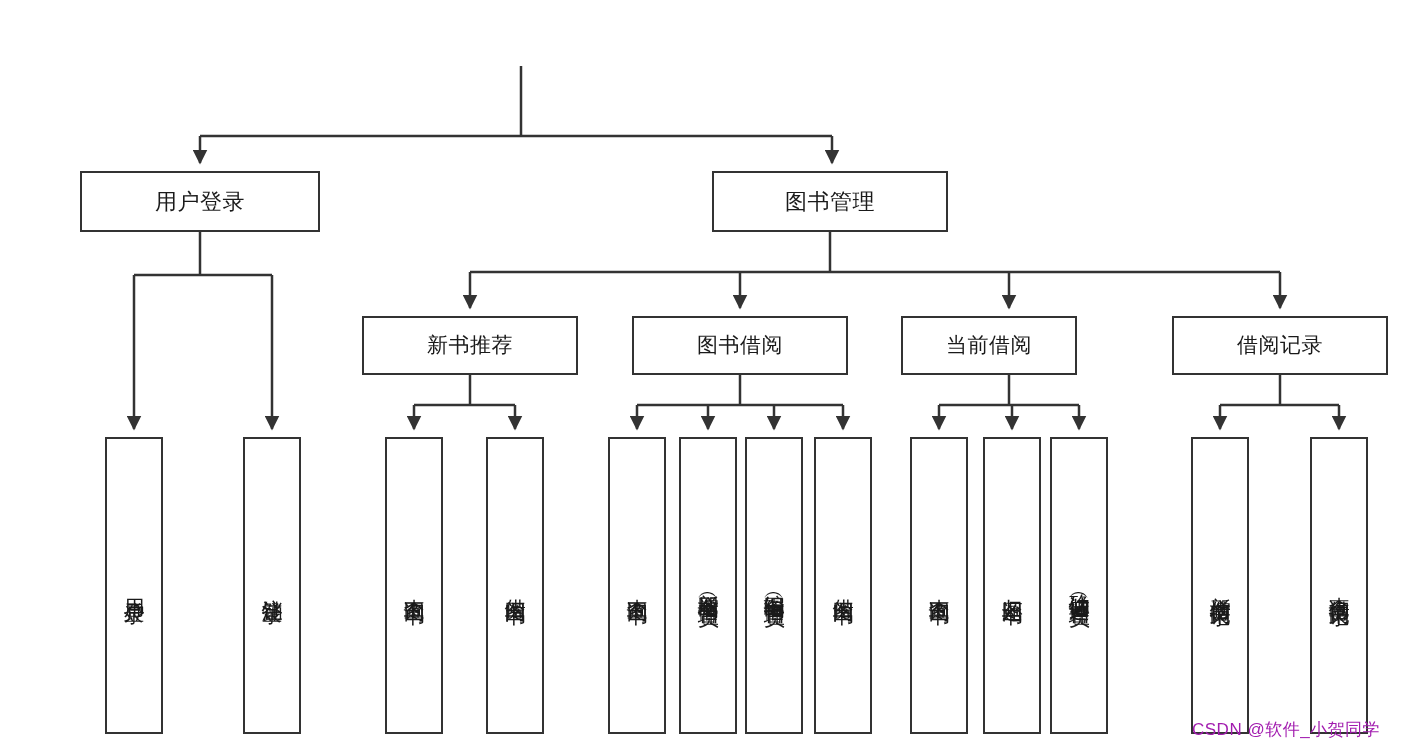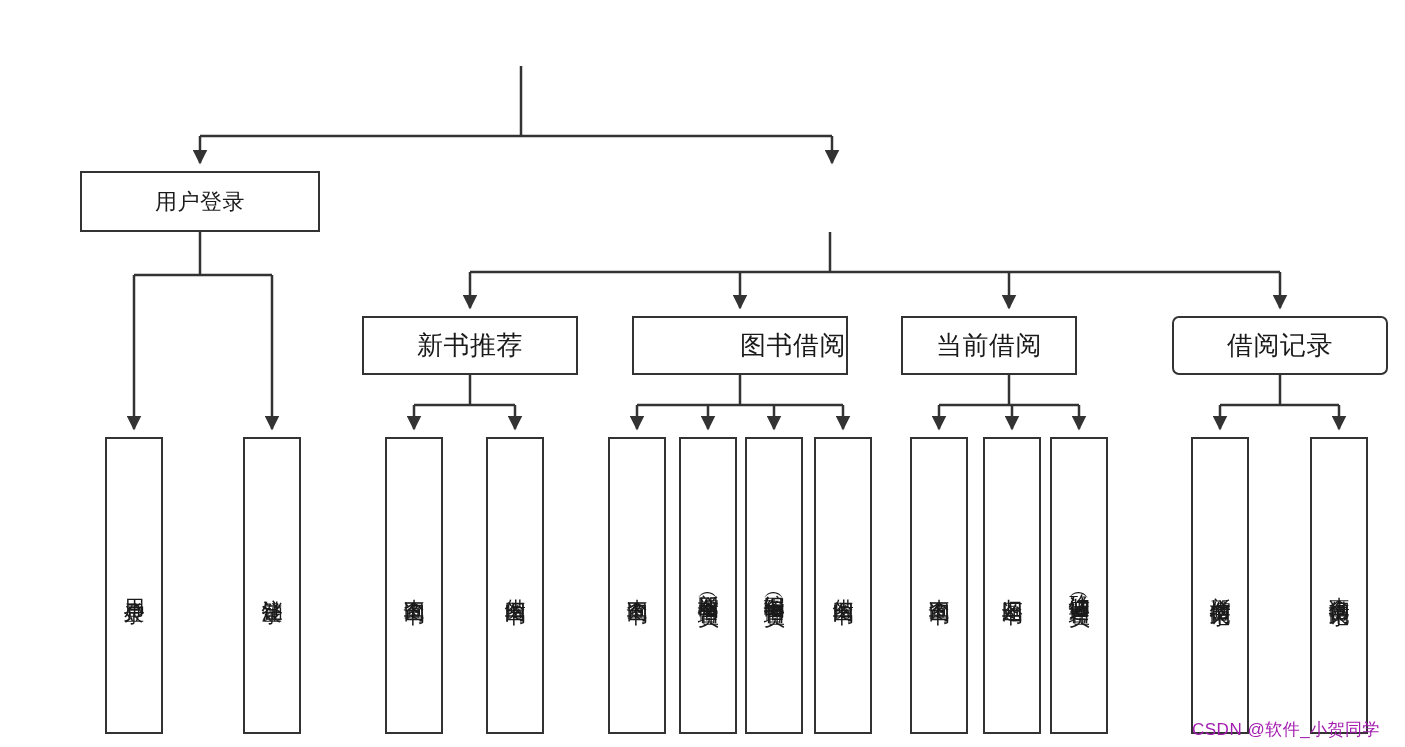--- a/index.html
+++ b/index.html
@@ -36,21 +36,21 @@
   }
   .node-label {
     font-size: 22px;
     line-height: 1.15;
     letter-spacing: 0.5px;
     white-space: nowrap;
     color: #1a1a1a;
   }
   .node-box.title .node-label { font-size: 23px; }
   .node-box.level2 .node-label { font-size: 22px; }
-  .node-box.level3 .node-label { font-size: 26px; }
+  .node-box.level3 .node-label { font-size: 21px; }
 
   .leaf-box {
     position: absolute;
     box-sizing: border-box;
     border: 2.5px solid #333333;
     background: #ffffff;
     display: flex;
     align-items: center;
     justify-content: center;
   }
@@ -123,31 +123,34 @@
       <path d="M 1220 405 L 1339 405"></path>
       <path d="M 1220 405 L 1220 429" marker-end="url(#arrow)"></path>
       <path d="M 1339 405 L 1339 429" marker-end="url(#arrow)"></path>
     </g>
   </svg>
 
 
   <div class="node-box level2" id="node-l2-0" style="left: 80px; top: 171px; width: 240px; height: 61px;">
     <span class="node-label">用户登录</span>
   </div>
+  <div class="node-box level2" id="node-l2-1" style="left: 712px; top: 171px; width: 236px; height: 61px;">
+    <span class="node-label">图书管理</span>
+  </div>
 
   <div class="node-box level3" id="node-l3-0" style="left: 362px; top: 316px; width: 216px; height: 59px;">
     <span class="node-label">新书推荐</span>
   </div>
-  <div class="node-box level3" id="node-l3-1" style="left: 632px; top: 316px; width: 216px; height: 59px; justify-content: flex-end;">
+  <div class="node-box level3" id="node-l3-1" style="left: 632px; top: 316px; width: 216px; height: 59px;">
     <span class="node-label">图书借阅</span>
   </div>
   <div class="node-box level3" id="node-l3-2" style="left: 901px; top: 316px; width: 176px; height: 59px;">
     <span class="node-label">当前借阅</span>
   </div>
-  <div class="node-box level3" id="node-l3-3" style="left: 1172px; top: 316px; width: 216px; height: 59px; border-radius: 7px;">
+  <div class="node-box level3" id="node-l3-3" style="left: 1172px; top: 316px; width: 216px; height: 59px;">
     <span class="node-label">借阅记录</span>
   </div>
 
   <div class="leaf-box" id="leaf-0" style="left: 105px; top: 437px; width: 58px; height: 297px;">
     <span class="leaf-label">用户登录</span>
   </div>
   <div class="leaf-box" id="leaf-1" style="left: 243px; top: 437px; width: 58px; height: 297px;">
     <span class="leaf-label">注销登录</span>
   </div>
   <div class="leaf-box" id="leaf-2" style="left: 385px; top: 437px; width: 58px; height: 297px;">

